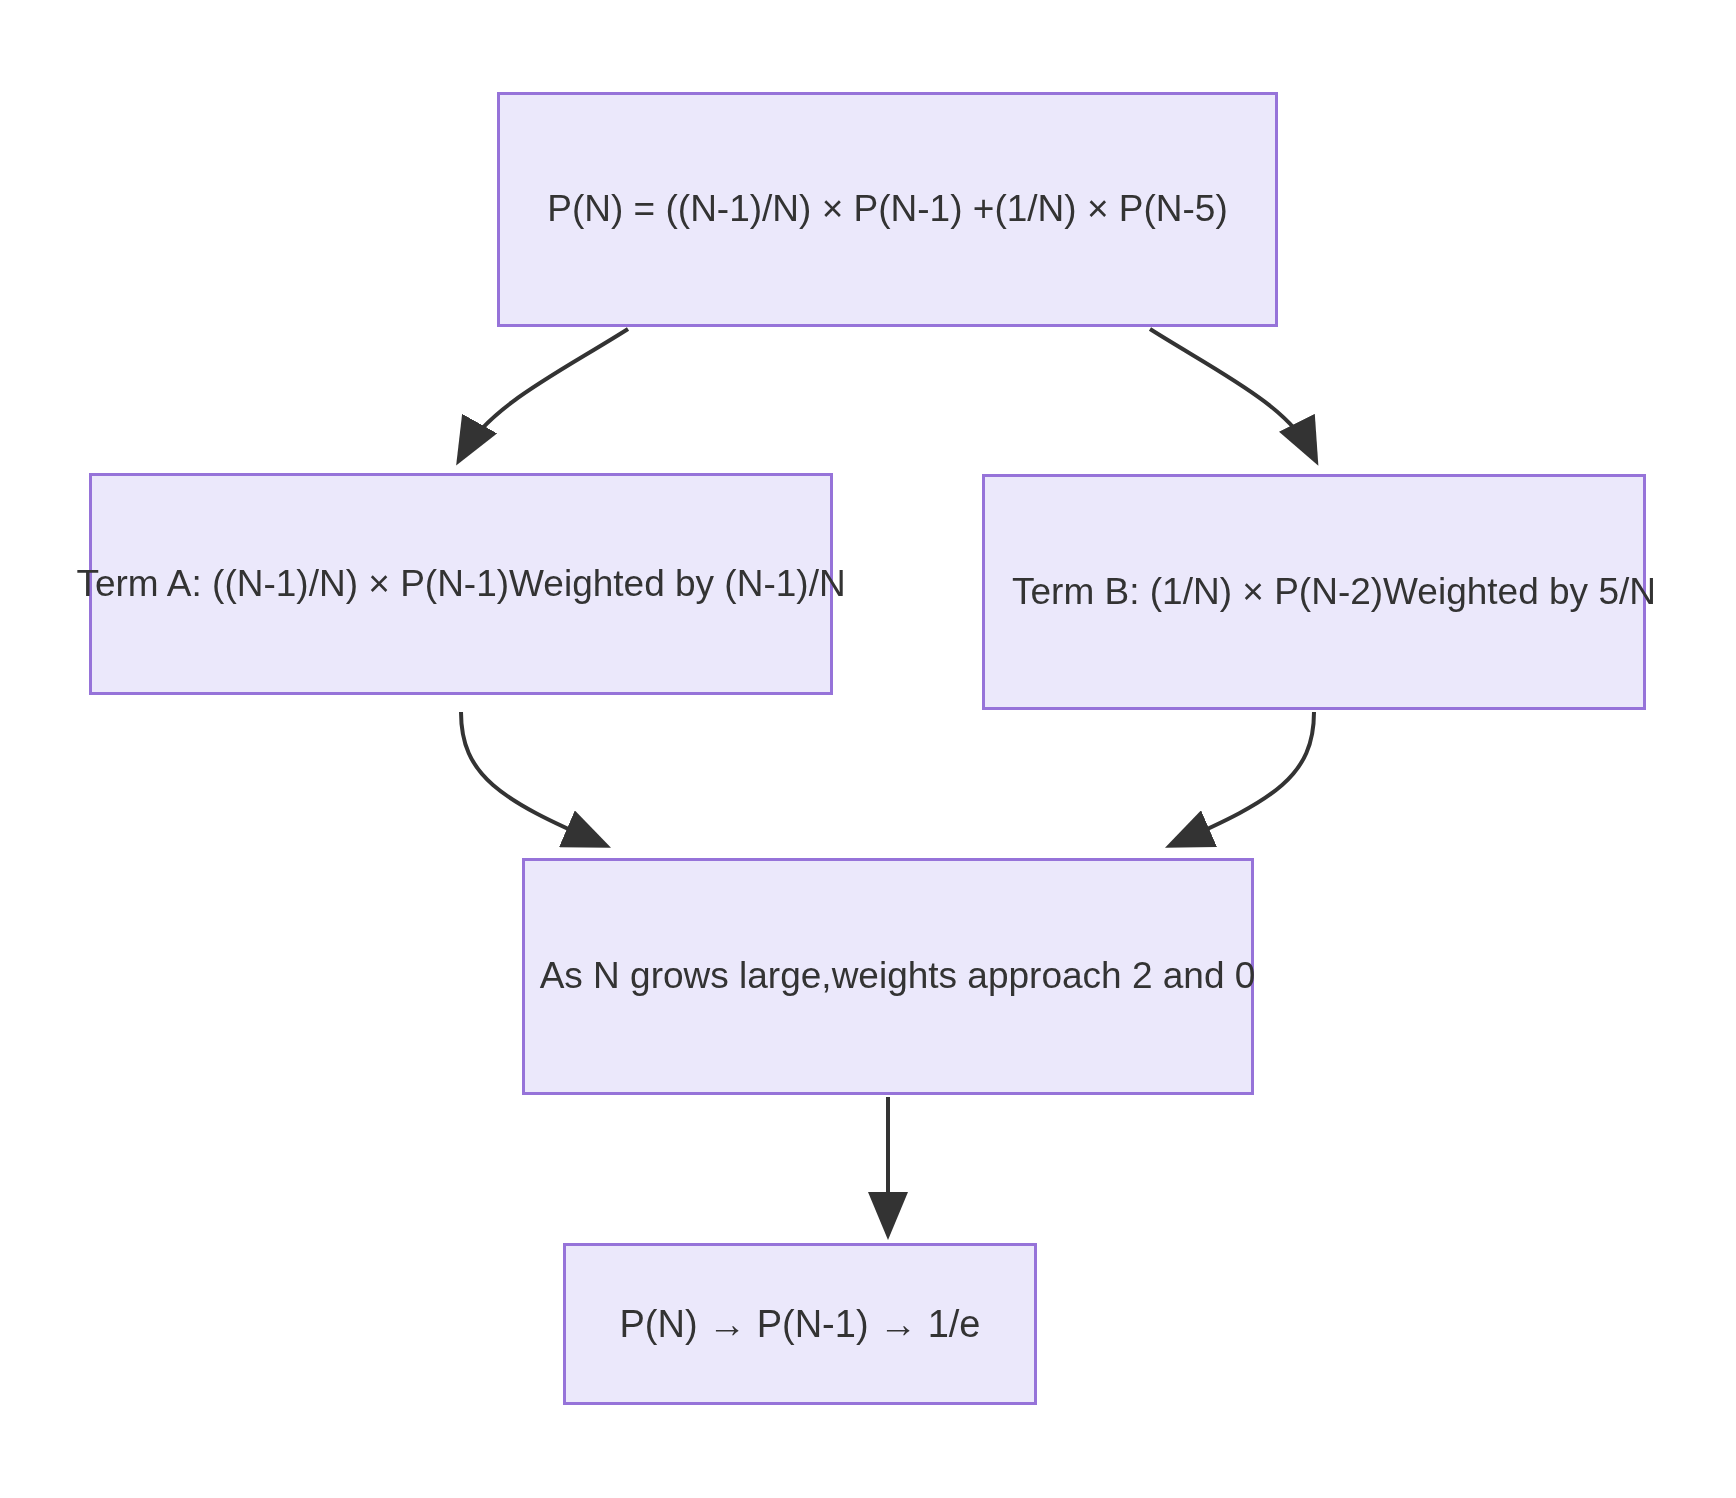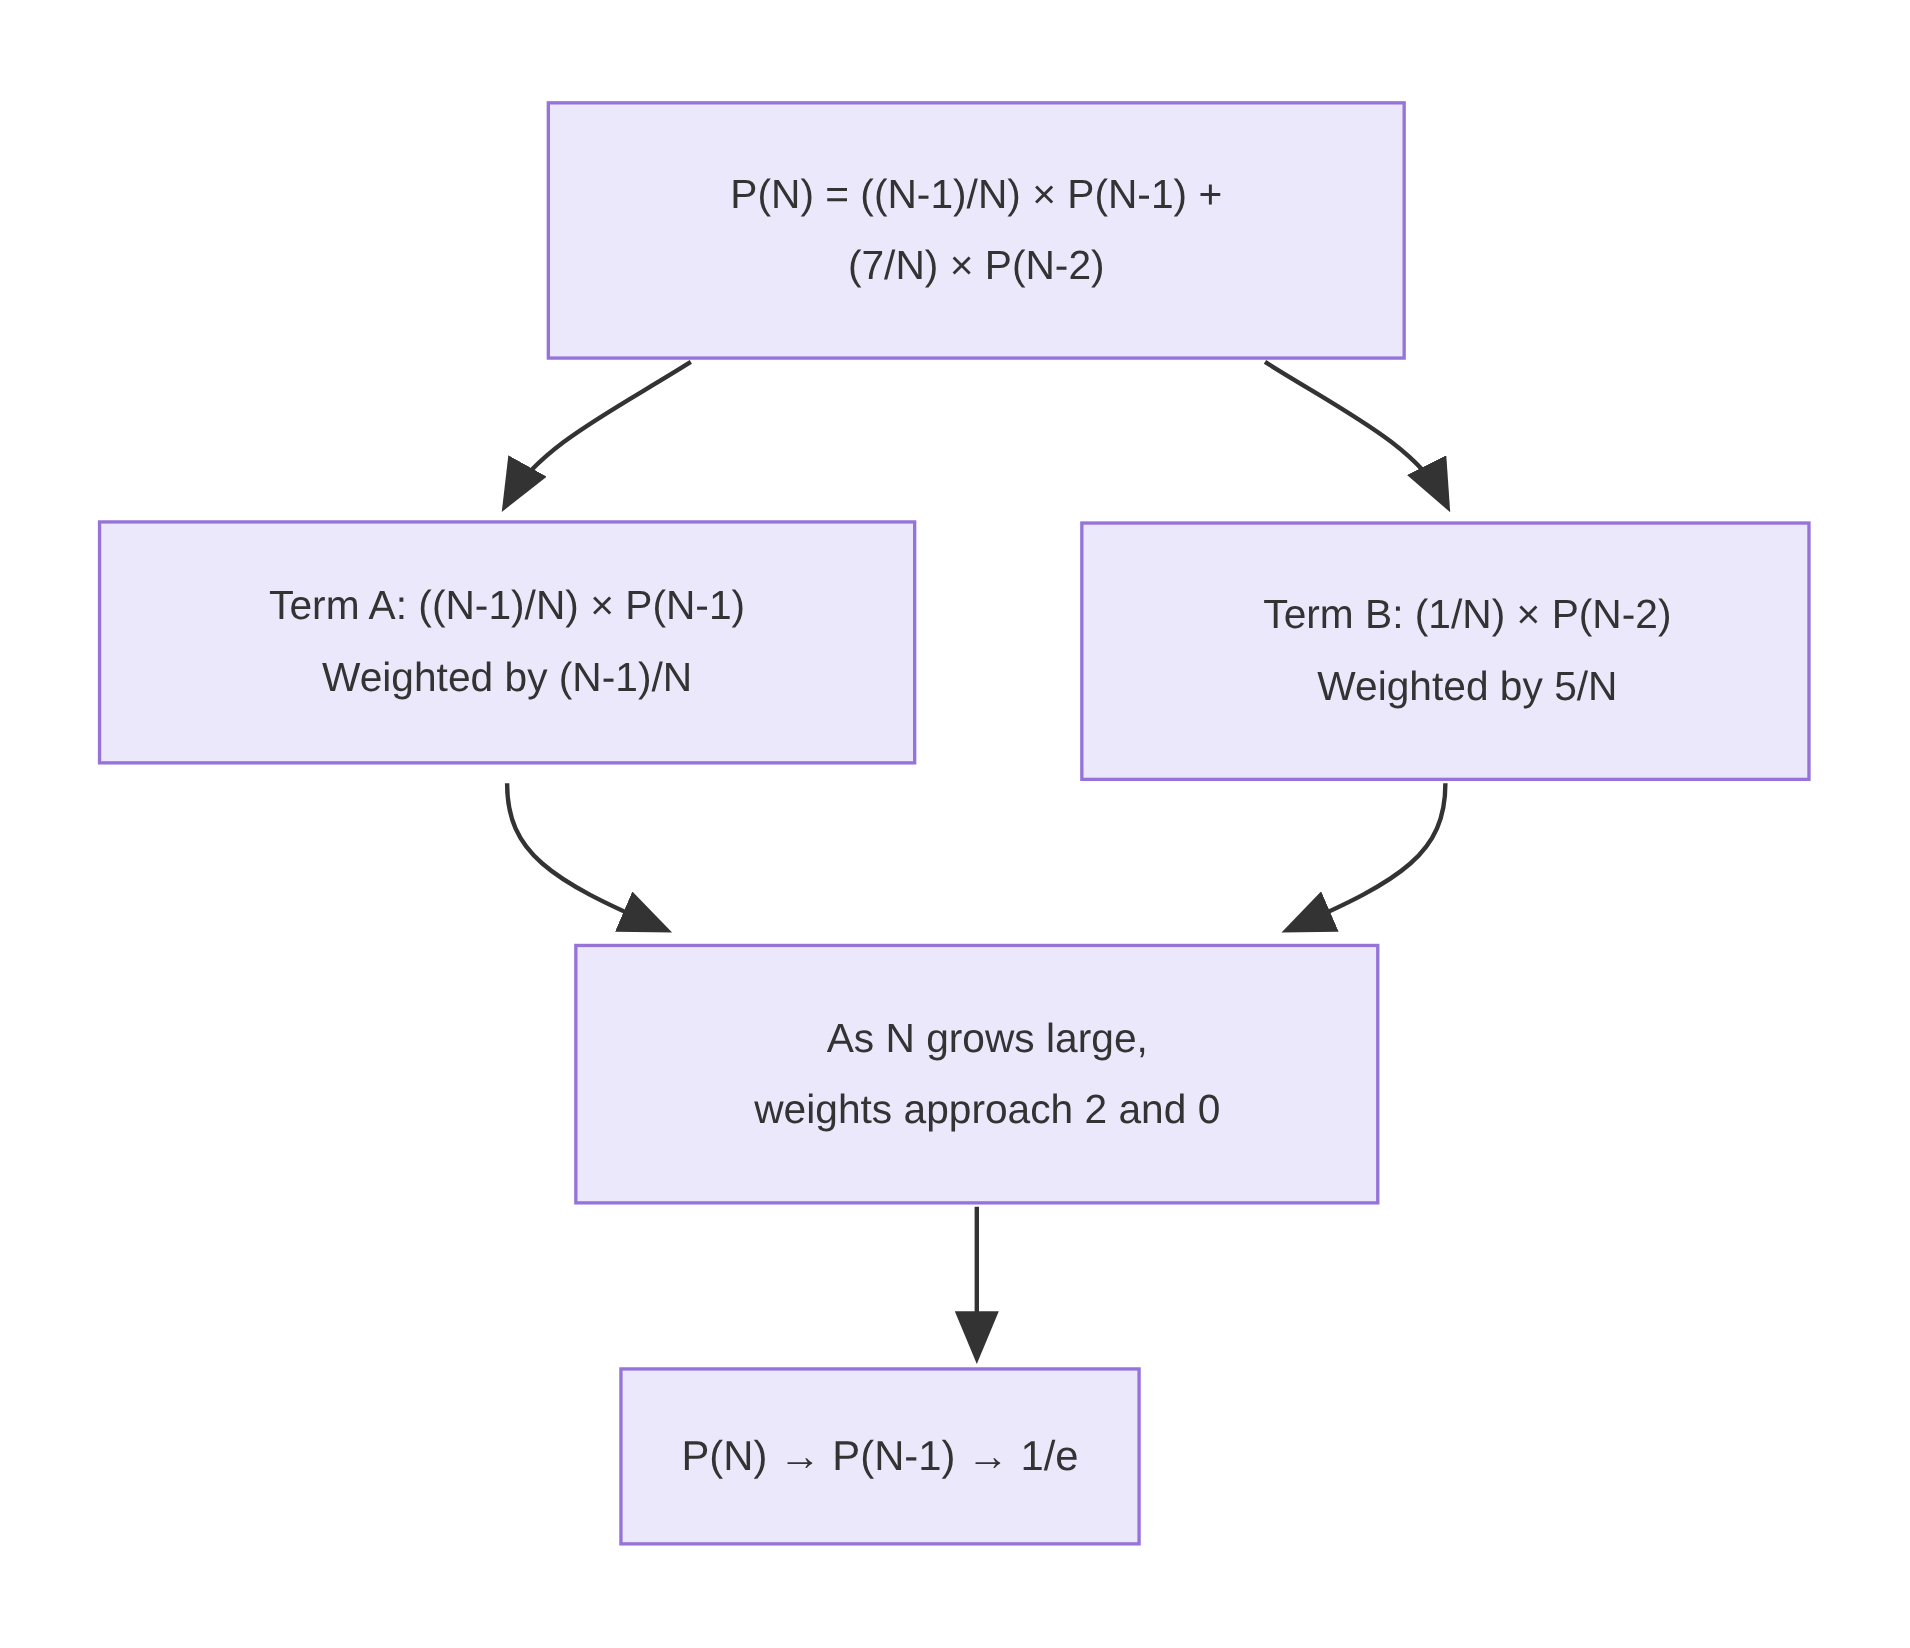--- a/index.html
+++ b/index.html
@@ -26,21 +26,20 @@
     width: 1736px;
     height: 1498px;
     pointer-events: none;
   }
   .node {
     position: absolute;
     box-sizing: border-box;
     background: #ebe8fb;
     border: 3px solid #9673d9;
     display: flex;
-    flex-direction: column;
     align-items: center;
     justify-content: center;
     color: #333333;
     font-size: 37px;
     line-height: 1.75;
     text-align: center;
     white-space: nowrap;
   }
   .node .line {
     display: block;
@@ -71,21 +70,21 @@
 
     <path d="M 461,712 C 461,775 500,800 600,843" fill="none" stroke="#333333" stroke-width="4" marker-end="url(#arrowhead)"></path>
 
     <path d="M 1314,712 C 1314,775 1275,800 1176,843" fill="none" stroke="#333333" stroke-width="4" marker-end="url(#arrowhead)"></path>
 
     <path d="M 888,1097 L 888,1228" fill="none" stroke="#333333" stroke-width="4" marker-end="url(#arrowhead)"></path>
   </svg>
 
   <div class="node" id="node-recurrence">
     <span class="line">P(N) = ((N-1)/N) × P(N-1) +</span>
-    <span class="line">(7/N) × P(N-2)</span>
+    <span class="line">(1/N) × P(N-5)</span>
   </div>
 
   <div class="node" id="node-term-a">
     <span class="line">Term A: ((N-1)/N) × P(N-1)</span>
     <span class="line">Weighted by (N-1)/N</span>
   </div>
 
   <div class="node" id="node-term-b">
     <span class="line">Term B: (1/N) × P(N-2)</span>
     <span class="line">Weighted by 5/N</span>

